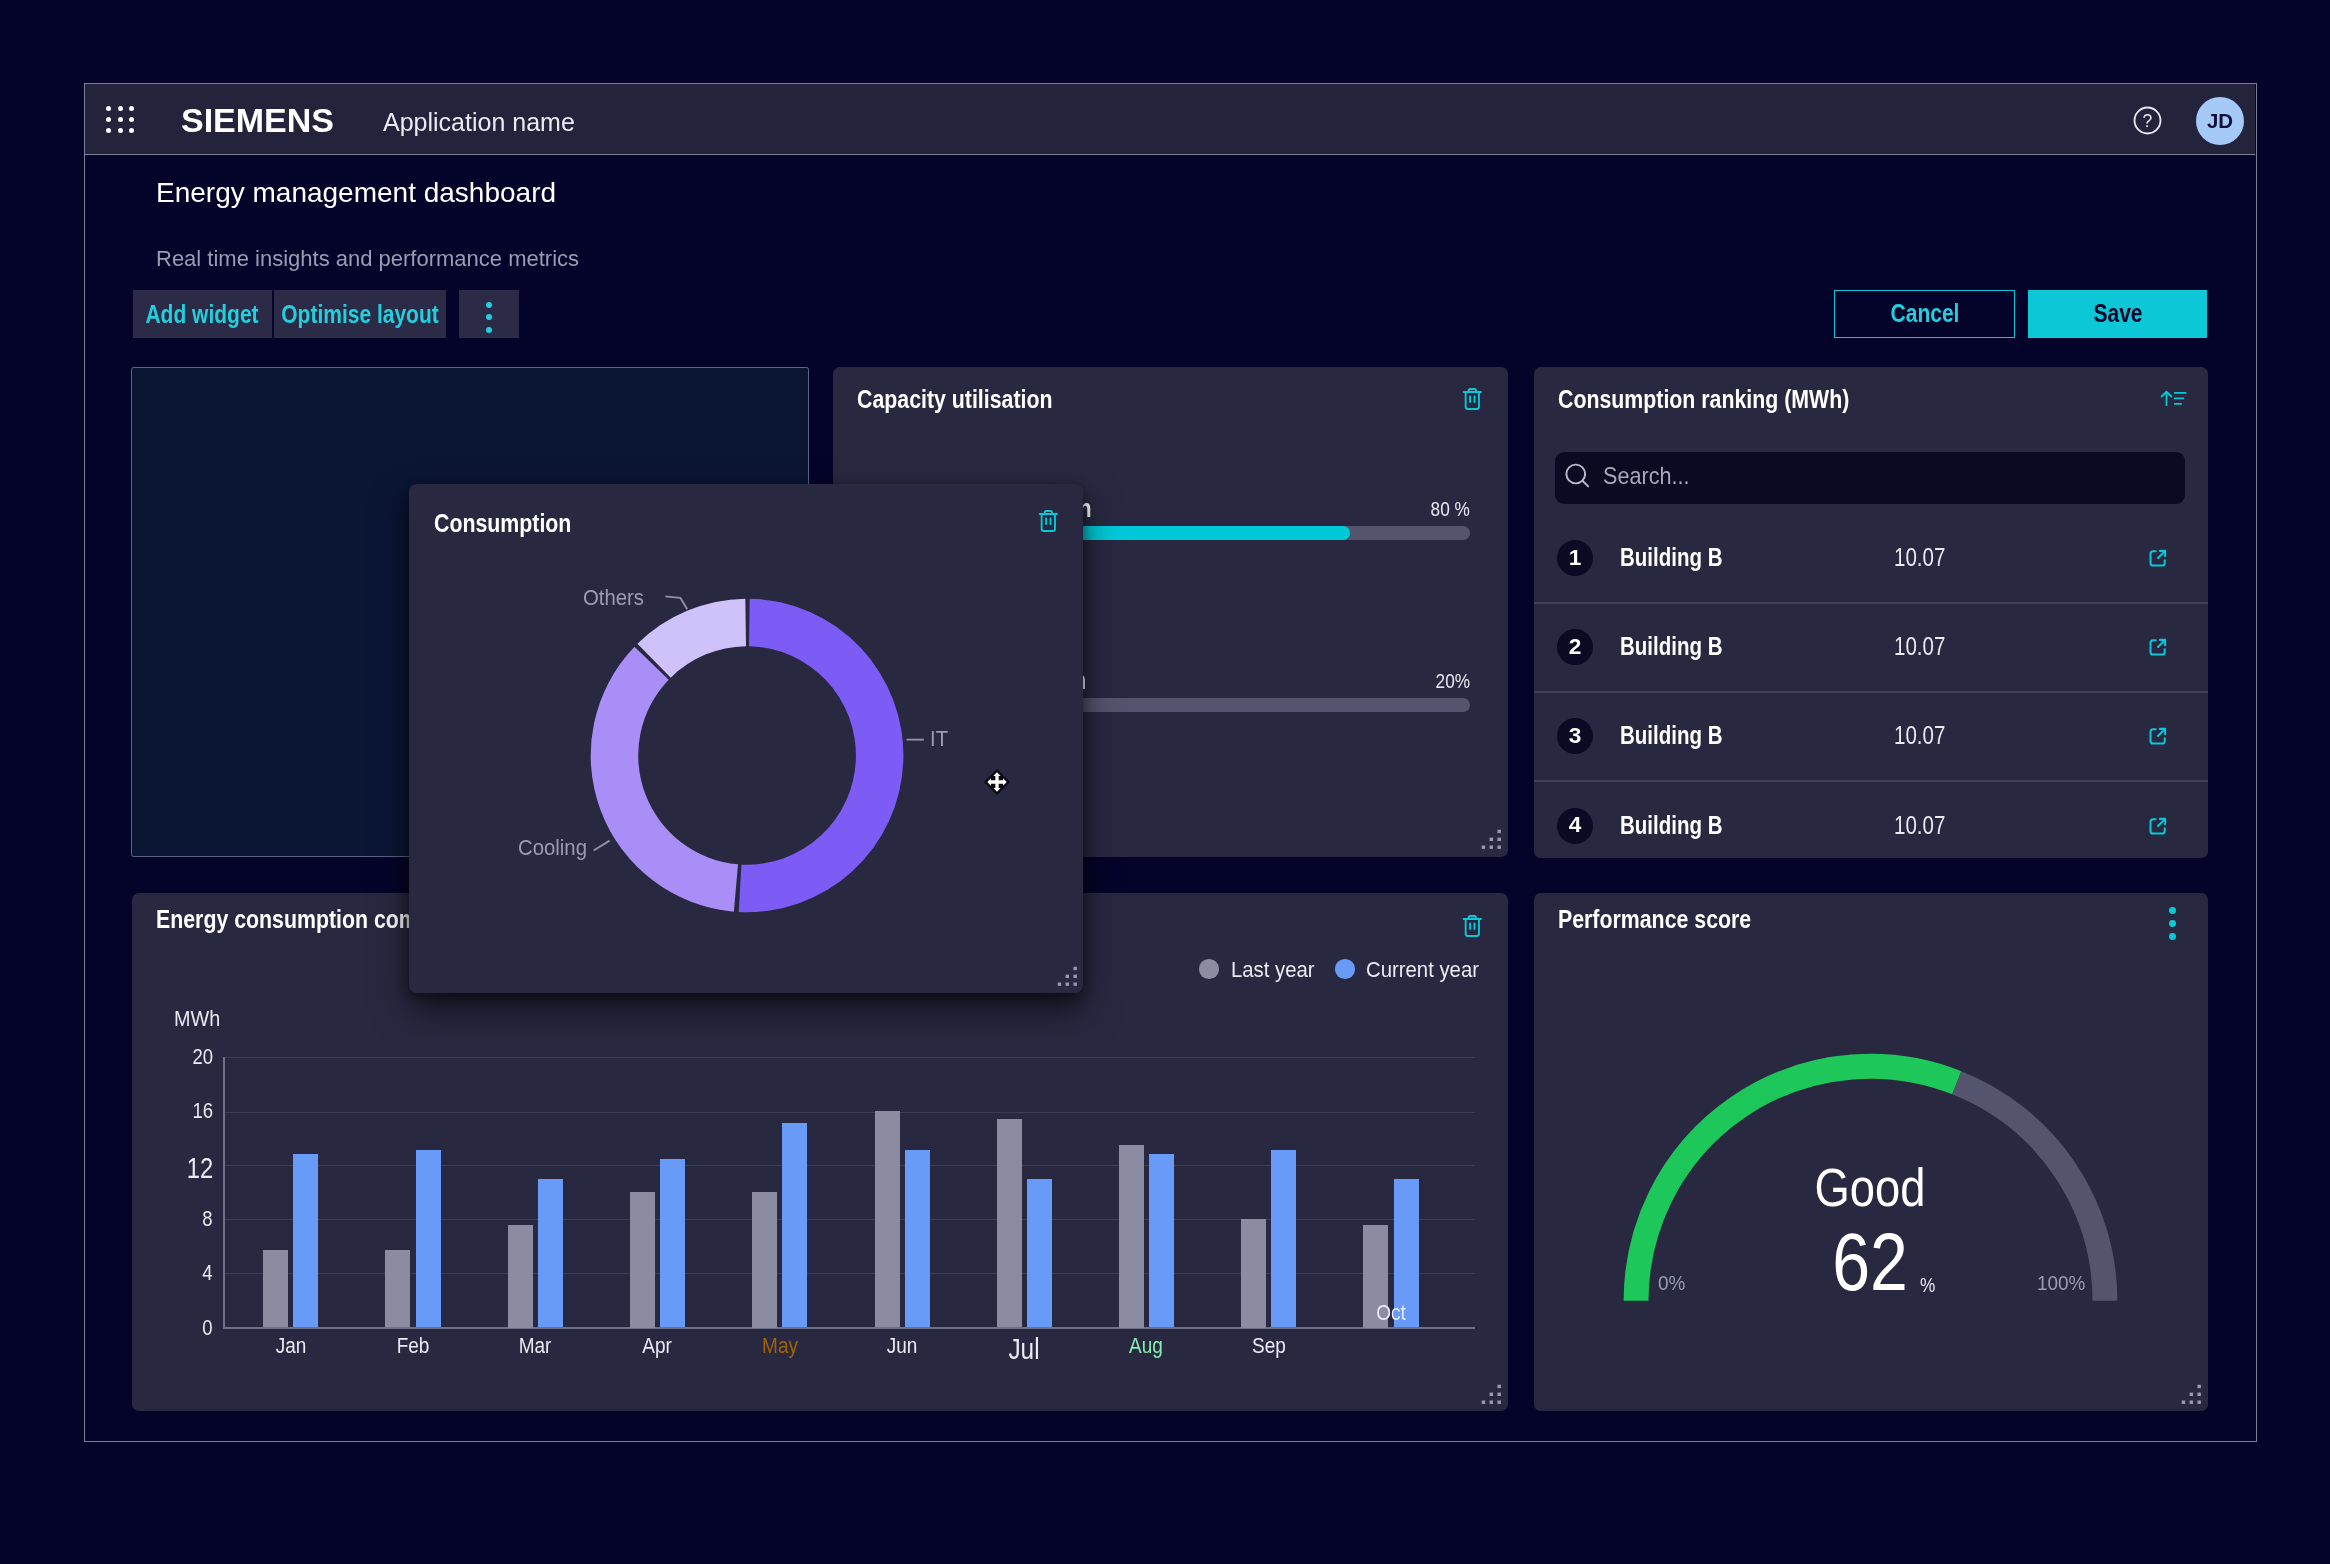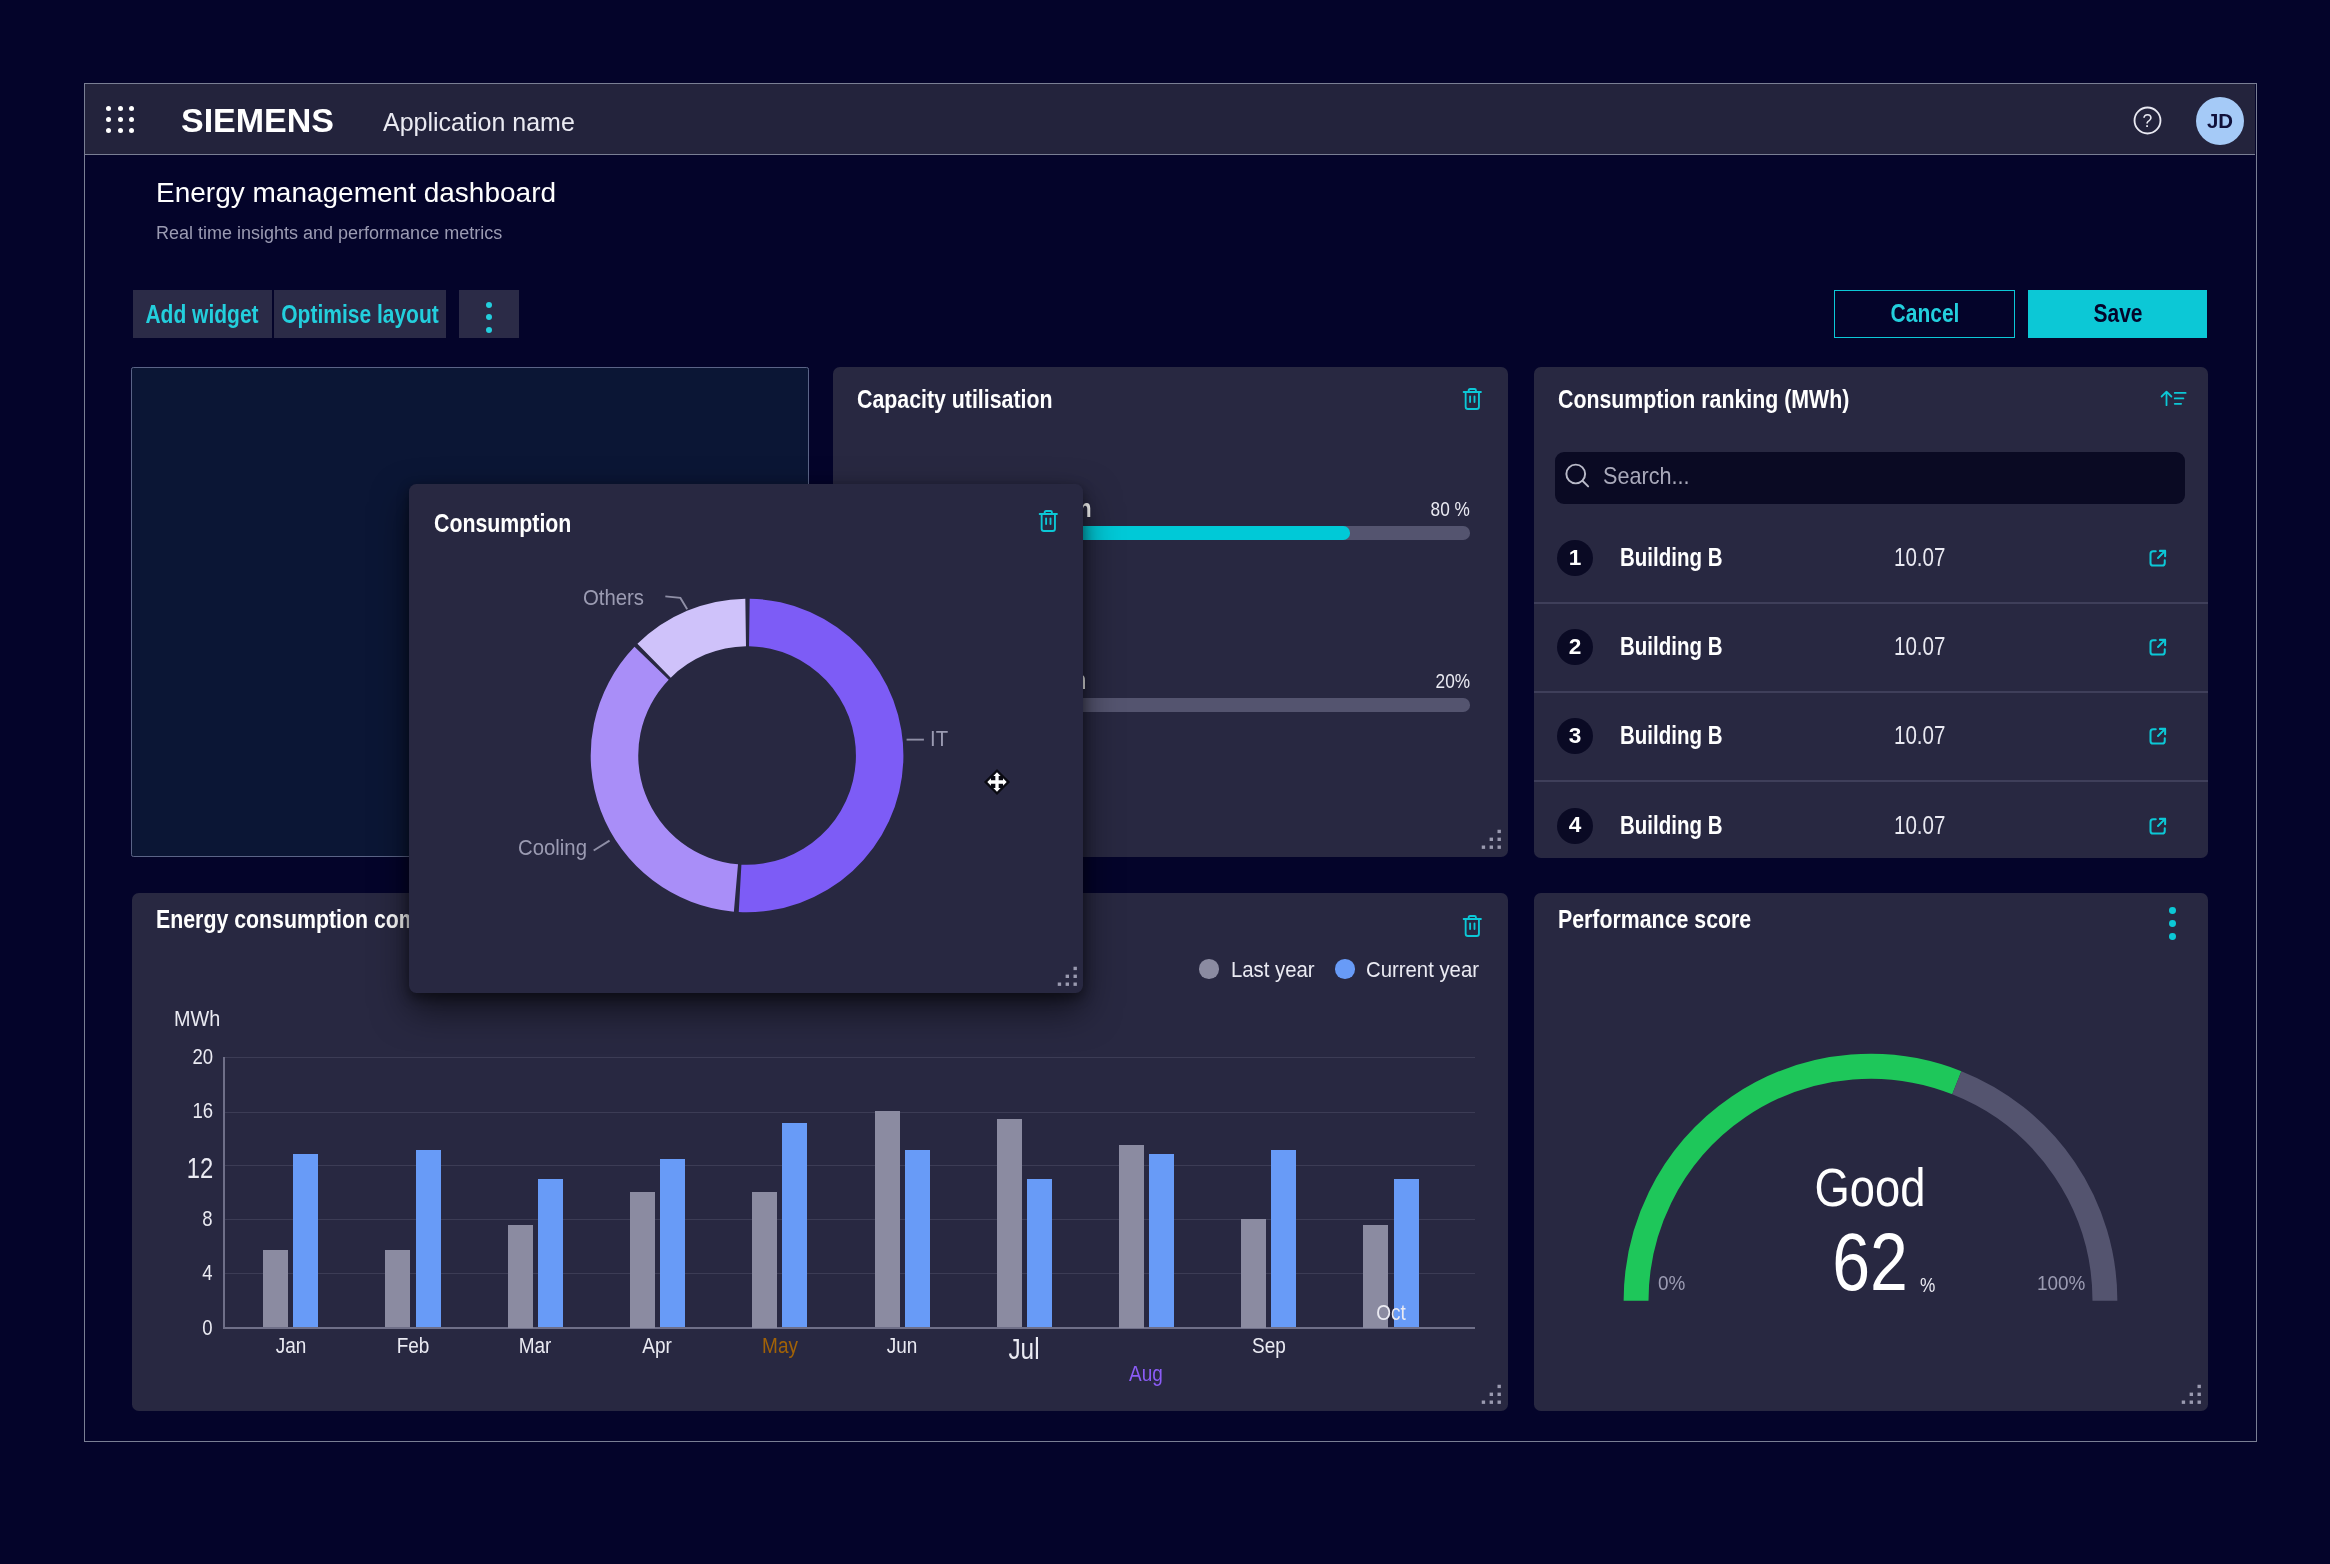--- a/index.html
+++ b/index.html
@@ -25,21 +25,21 @@
 <div class="abs" style="left:129px;top:128px;width:5.3px;height:5.3px;border-radius:50%;background:#fff;"></div>
 <div class="t" style="left:181px;top:103px;font-size:34px;color:#ffffff;font-weight:bold;">SIEMENS</div>
 <div class="t" style="left:376px;top:110px;font-size:25px;color:#eaeaf2;margin-left:7px;">Application name</div>
 <svg class="abs" style="left:2133px;top:106px" width="29" height="29" viewBox="0 0 38 38">
 <circle cx="19" cy="19" r="17" fill="none" stroke="#e9e9f2" stroke-width="2.4"></circle>
 <text x="19" y="27.5" font-size="23" fill="#e9e9f2" text-anchor="middle" font-family="Liberation Sans">?</text>
   </svg>
 <div class="abs" style="left:2196px;top:97px;width:48px;height:48px;border-radius:50%;background:#a5caf7;"></div>
 <div class="t" style="left:2220px;transform:translateX(-50%);top:111px;font-size:20.4px;color:#10103a;font-weight:bold;">JD</div>
 <div class="t" style="left:156px;top:179px;font-size:28px;color:#ffffff;">Energy management dashboard</div>
-<div class="t" style="left:156px;top:224px;font-size:18px;color:#9b9bb2;">Real time insights and performance metrics</div>
+<div class="t" style="left:156px;top:248px;font-size:22px;color:#9b9bb2;">Real time insights and performance metrics</div>
 <div class="abs" style="left:133px;top:290px;width:139px;height:48px;background:#2b2b47;"></div>
 <div class="t" style="left:202px;transform:translateX(-50%);top:302px;font-size:25px;color:#23cfdd;font-weight:bold;"><span class="cxc">Add widget</span></div>
 <div class="abs" style="left:274px;top:290px;width:172px;height:48px;background:#2b2b47;"></div>
 <div class="t" style="left:360px;transform:translateX(-50%);top:302px;font-size:25px;color:#23cfdd;font-weight:bold;"><span class="cxc">Optimise layout</span></div>
 <div class="abs" style="left:459px;top:290px;width:60px;height:48px;background:#2b2b47;"></div>
 <div class="abs" style="left:486px;top:302px;width:6px;height:6px;border-radius:50%;background:#23cfdd;"></div>
 <div class="abs" style="left:486px;top:314px;width:6px;height:6px;border-radius:50%;background:#23cfdd;"></div>
 <div class="abs" style="left:486px;top:327px;width:6px;height:6px;border-radius:50%;background:#23cfdd;"></div>
 <div class="abs" style="left:1834px;top:290px;width:181px;height:48px;border:1.5px solid #0cc8d6;"></div>
 <div class="t" style="left:1925px;transform:translateX(-50%);top:301px;font-size:25px;color:#23cfdd;font-weight:bold;"><span class="cxc">Cancel</span></div>
@@ -179,21 +179,21 @@
 <div class="abs" style="left:782px;top:1123px;width:25px;height:204px;background:#689bf7;"></div>
 <div class="t" style="left:780px;transform:translateX(-50%);top:1335px;font-size:22.6px;color:#a16207;"><span class="cxc">May</span></div>
 <div class="abs" style="left:875px;top:1111px;width:25px;height:216px;background:#8b8ba1;"></div>
 <div class="abs" style="left:905px;top:1150px;width:25px;height:177px;background:#689bf7;"></div>
 <div class="t" style="left:902px;transform:translateX(-50%);top:1335px;font-size:22.6px;color:#eaeaf2;"><span class="cxc">Jun</span></div>
 <div class="abs" style="left:997px;top:1119px;width:25px;height:208px;background:#8b8ba1;"></div>
 <div class="abs" style="left:1027px;top:1179px;width:25px;height:148px;background:#689bf7;"></div>
 <div class="t" style="left:1024px;transform:translateX(-50%);top:1335px;font-size:29px;color:#eaeaf2;"><span class="cxc">Jul</span></div>
 <div class="abs" style="left:1119px;top:1145px;width:25px;height:183px;background:#8b8ba1;"></div>
 <div class="abs" style="left:1149px;top:1154px;width:25px;height:173px;background:#689bf7;"></div>
-<div class="t" style="left:1146px;transform:translateX(-50%);top:1335px;font-size:22.6px;color:#8b5cf6;margin-top:28px;"><span class="cxc">Aug</span></div>
+<div class="t" style="left:1146px;transform:translateX(-50%);top:1335px;font-size:22.6px;color:#86efac;"><span class="cxc">Aug</span></div>
 <div class="abs" style="left:1241px;top:1219px;width:25px;height:109px;background:#8b8ba1;"></div>
 <div class="abs" style="left:1271px;top:1150px;width:25px;height:177px;background:#689bf7;"></div>
 <div class="t" style="left:1269px;transform:translateX(-50%);top:1335px;font-size:22.6px;color:#eaeaf2;"><span class="cxc">Sep</span></div>
 <div class="abs" style="left:1363px;top:1225px;width:25px;height:103px;background:#8b8ba1;"></div>
 <div class="abs" style="left:1394px;top:1179px;width:25px;height:148px;background:#689bf7;"></div>
 <div class="t" style="left:1391px;transform:translateX(-50%);top:1302px;font-size:22.6px;color:#eaeaf2;"><span class="cxc">Oct</span></div>
 <svg class="abs" style="left:1481px;top:1384px" width="27" height="27" viewBox="0 0 36 36">
     <rect x="22.0" y="1.0" width="4.5" height="4.5" fill="#9a9ab0"></rect>
     <rect x="11.5" y="11.5" width="4.5" height="4.5" fill="#9a9ab0"></rect>
     <rect x="22.0" y="11.5" width="4.5" height="4.5" fill="#9a9ab0"></rect>

